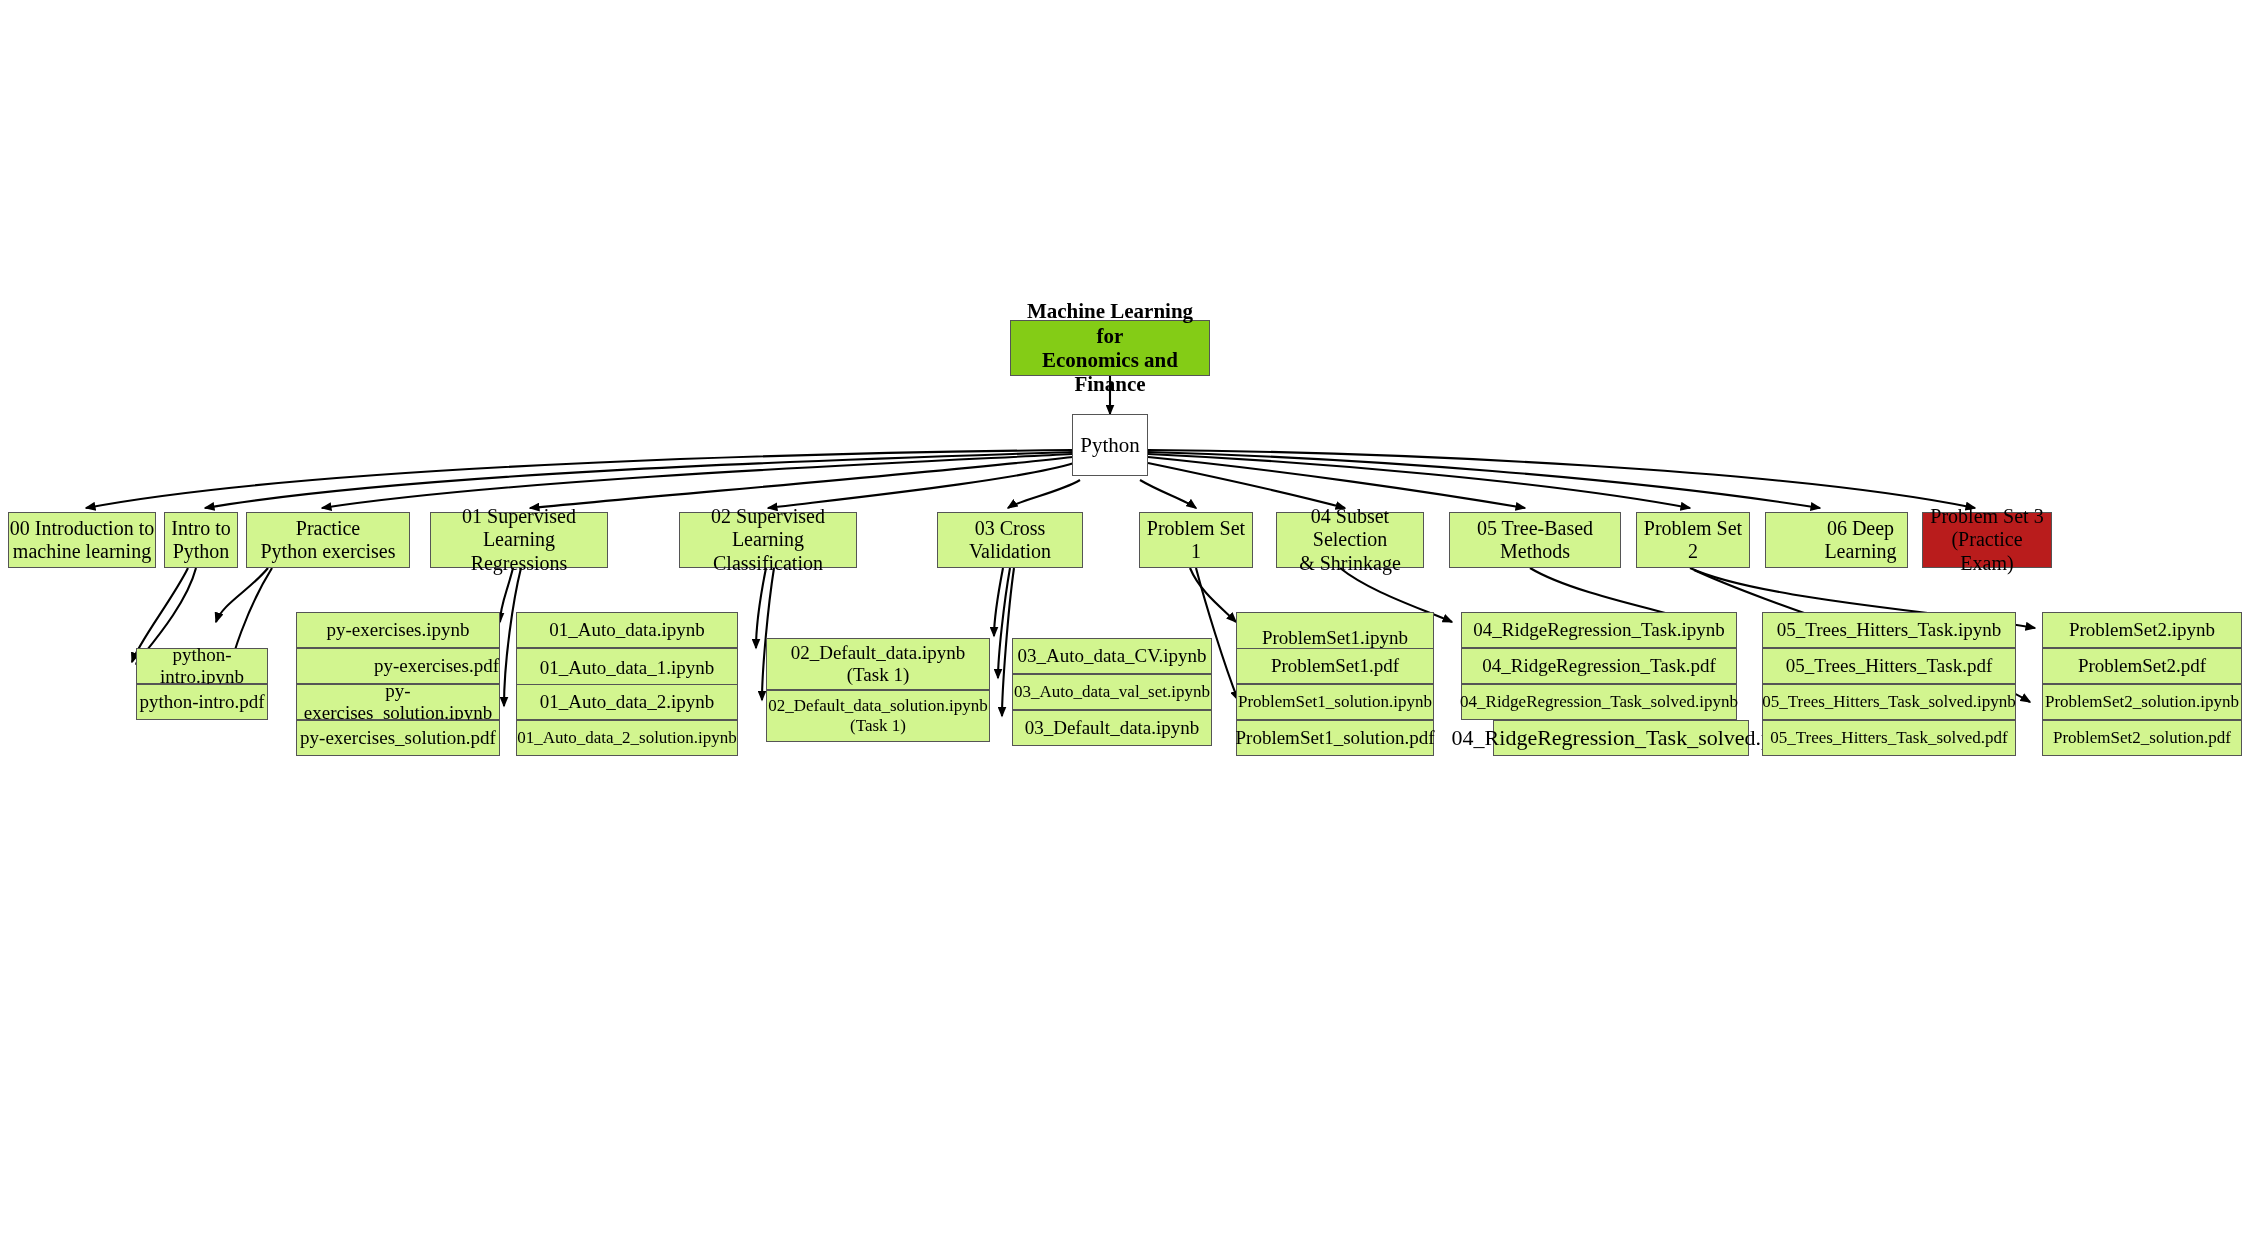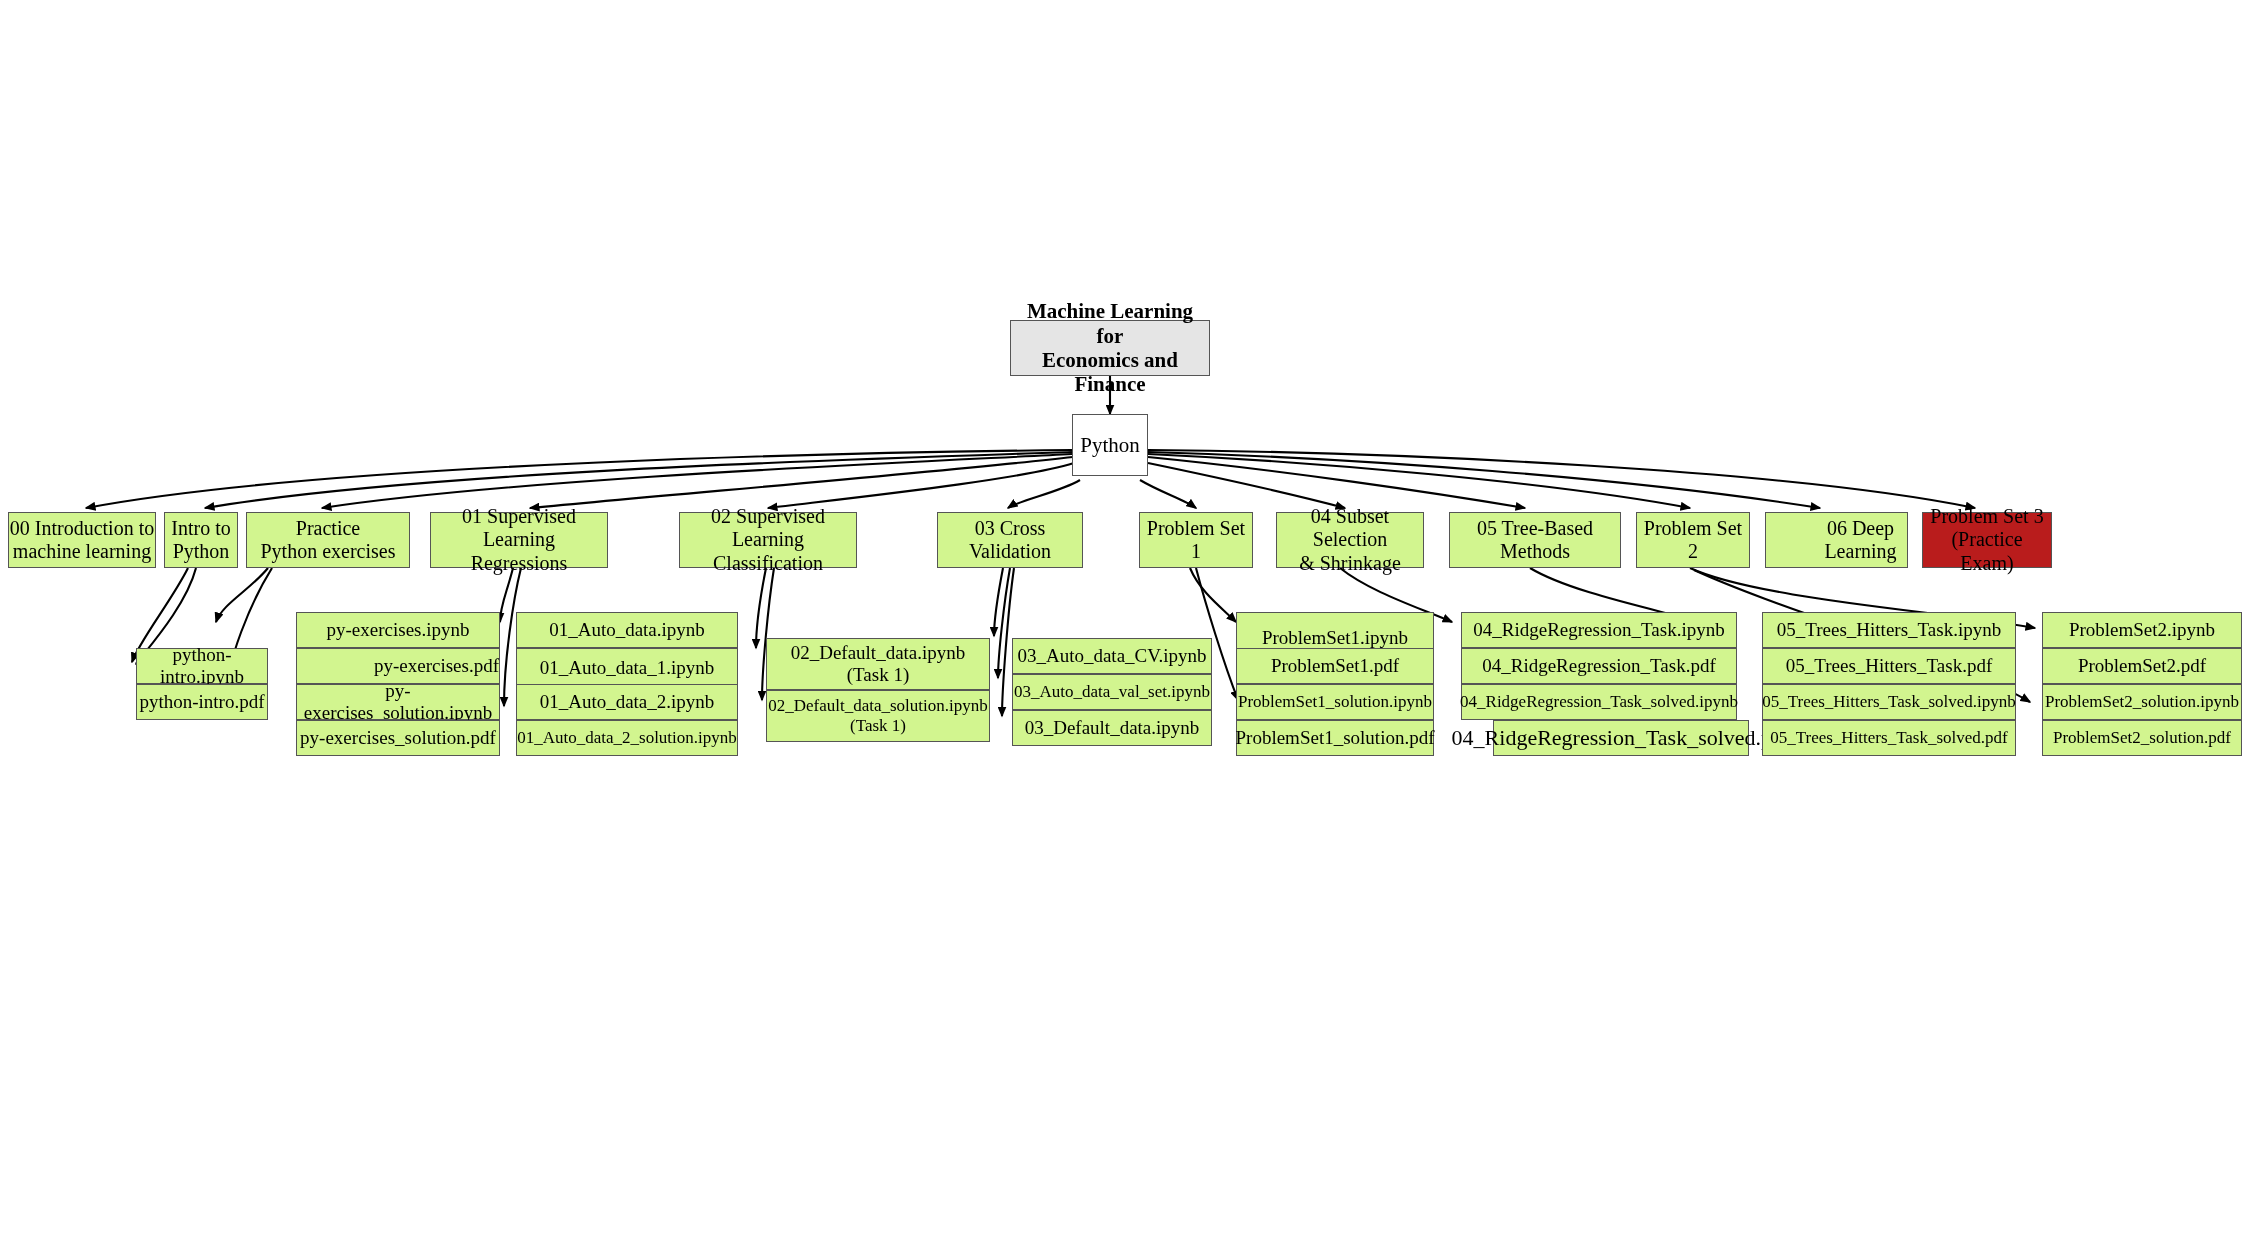--- a/index.html
+++ b/index.html
@@ -3,21 +3,21 @@
 <meta charset="utf-8">
 <style>
   html,body{margin:0;padding:0;background:#ffffff;}
   body{width:2250px;height:1250px;position:relative;overflow:hidden;
        font-family:"Liberation Serif","DejaVu Serif",serif;}
   #canvas{position:absolute;left:0;top:0;width:2250px;height:1250px;}
   #edges{position:absolute;left:0;top:0;width:2250px;height:1250px;pointer-events:none;}
   .node{position:absolute;box-sizing:border-box;border:1.6px solid #555555;
         display:flex;align-items:center;justify-content:center;text-align:center;
         line-height:1.16;color:#000000;}
-  .root{background:#e5e5e5;font-weight:bold;font-size:21px;}
+  .root{background:#84cc16;font-weight:bold;font-size:21px;}
   .hub{background:#ffffff;font-size:21px;}
   .topic{background:#d2f58f;font-size:20px;}
   .topic.exam{background:#b91c1c;}
   .leaf{background:#d2f58f;font-size:19px;}
   .lines{display:block;}
 </style>
 </head>
 <body>
 
 <div id="canvas">

